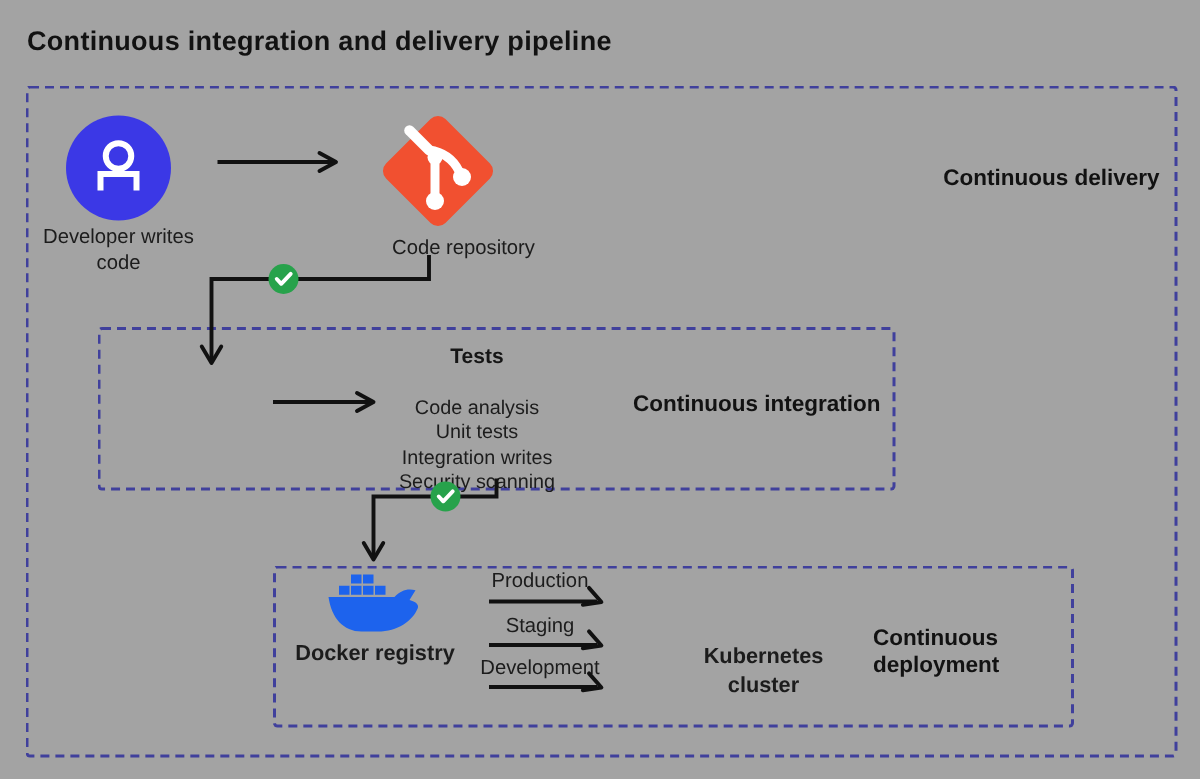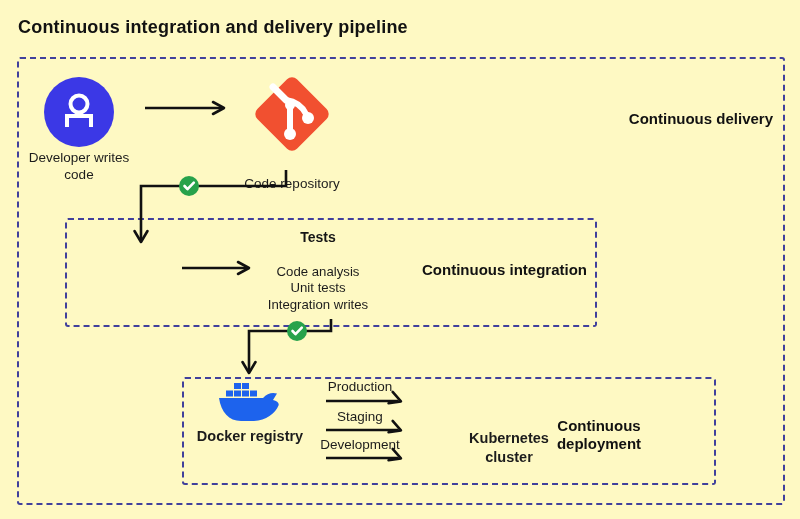--- a/index.html
+++ b/index.html
@@ -1,17 +1,17 @@
 <!DOCTYPE html>
 <html><head>
 <meta charset="utf-8">
 <style>
   html,body{margin:0;padding:0;background:#ffffff;}
   .stage{
-    position:relative;width:800px;height:519px;background:#fef9c3;
+    position:relative;width:800px;height:519px;background:#a3a3a3;
     font-family:"Liberation Sans","DejaVu Sans",sans-serif;color:#161616;
     overflow:hidden;
   }
   .abs{position:absolute;}
   .page-title{
     left:18px;top:17px;font-size:18px;font-weight:bold;letter-spacing:.2px;color:#121212;
   }
   .dashed-box{
     position:absolute;border:2px dashed #40409c;border-radius:3px;background:transparent;
   }
@@ -62,33 +62,34 @@
 
   <div class="abs git-diamond"></div>
   <svg class="abs git-glyph" viewBox="0 0 80 80">
     <line x1="21" y1="13" x2="34" y2="26" stroke="#ffffff" stroke-width="7" stroke-linecap="round"></line>
     <path d="M34 26 Q48 28 54 40" fill="none" stroke="#ffffff" stroke-width="6"></path>
     <line x1="38" y1="30" x2="38" y2="57" stroke="#ffffff" stroke-width="6"></line>
     <circle cx="38" cy="60" r="6" fill="#ffffff"></circle>
     <circle cx="56" cy="44" r="6" fill="#ffffff"></circle>
     <circle cx="38" cy="31" r="5" fill="#ffffff"></circle>
   </svg>
-  <div class="node-label" style="left:217px;top:156px;width:150px;margin-top:19px;">Code repository</div>
+  <div class="node-label" style="left:234px;top:156px;width:150px;">Code repository</div>
 
   <div class="dashed-box ci-box"></div>
   <div class="section-label" style="left:337px;top:229px;width:250px;text-align:right;">Continuous integration</div>
   <div class="tests-block">
     <div class="tests-title">Tests</div>
     <div class="tests-item">Code analysis</div>
     <div class="tests-item">Unit tests</div>
     <div class="tests-item">Integration writes</div>
+    <div class="tests-item">Security scanning</div>
   </div>
 
   <div class="dashed-box cd-box"></div>
-  <div class="section-label" style="left:526px;top:385px;width:146px;text-align:center;">Continuous deployment</div>
+  <div class="section-label" style="left:582px;top:385px;width:146px;text-align:left;">Continuous deployment</div>
 
   <svg class="abs docker-glyph" viewBox="0 0 68 44">
     <g fill="#1d63ed">
       <rect x="10" y="9.5" width="7" height="6"></rect>
       <rect x="18" y="9.5" width="7" height="6"></rect>
       <rect x="26" y="9.5" width="7" height="6"></rect>
       <rect x="34" y="9.5" width="7" height="6"></rect>
       <rect x="18" y="2" width="7" height="6"></rect>
       <rect x="26" y="2" width="7" height="6"></rect>
       <path d="M3 17 H47 C51 12.5 56 11 61 12.5 L57 19 C61 20 63.5 22 62.5 24.5 C59 33 49 40 36 40 H25 C13 40 5 31 3 17 Z"></path>

